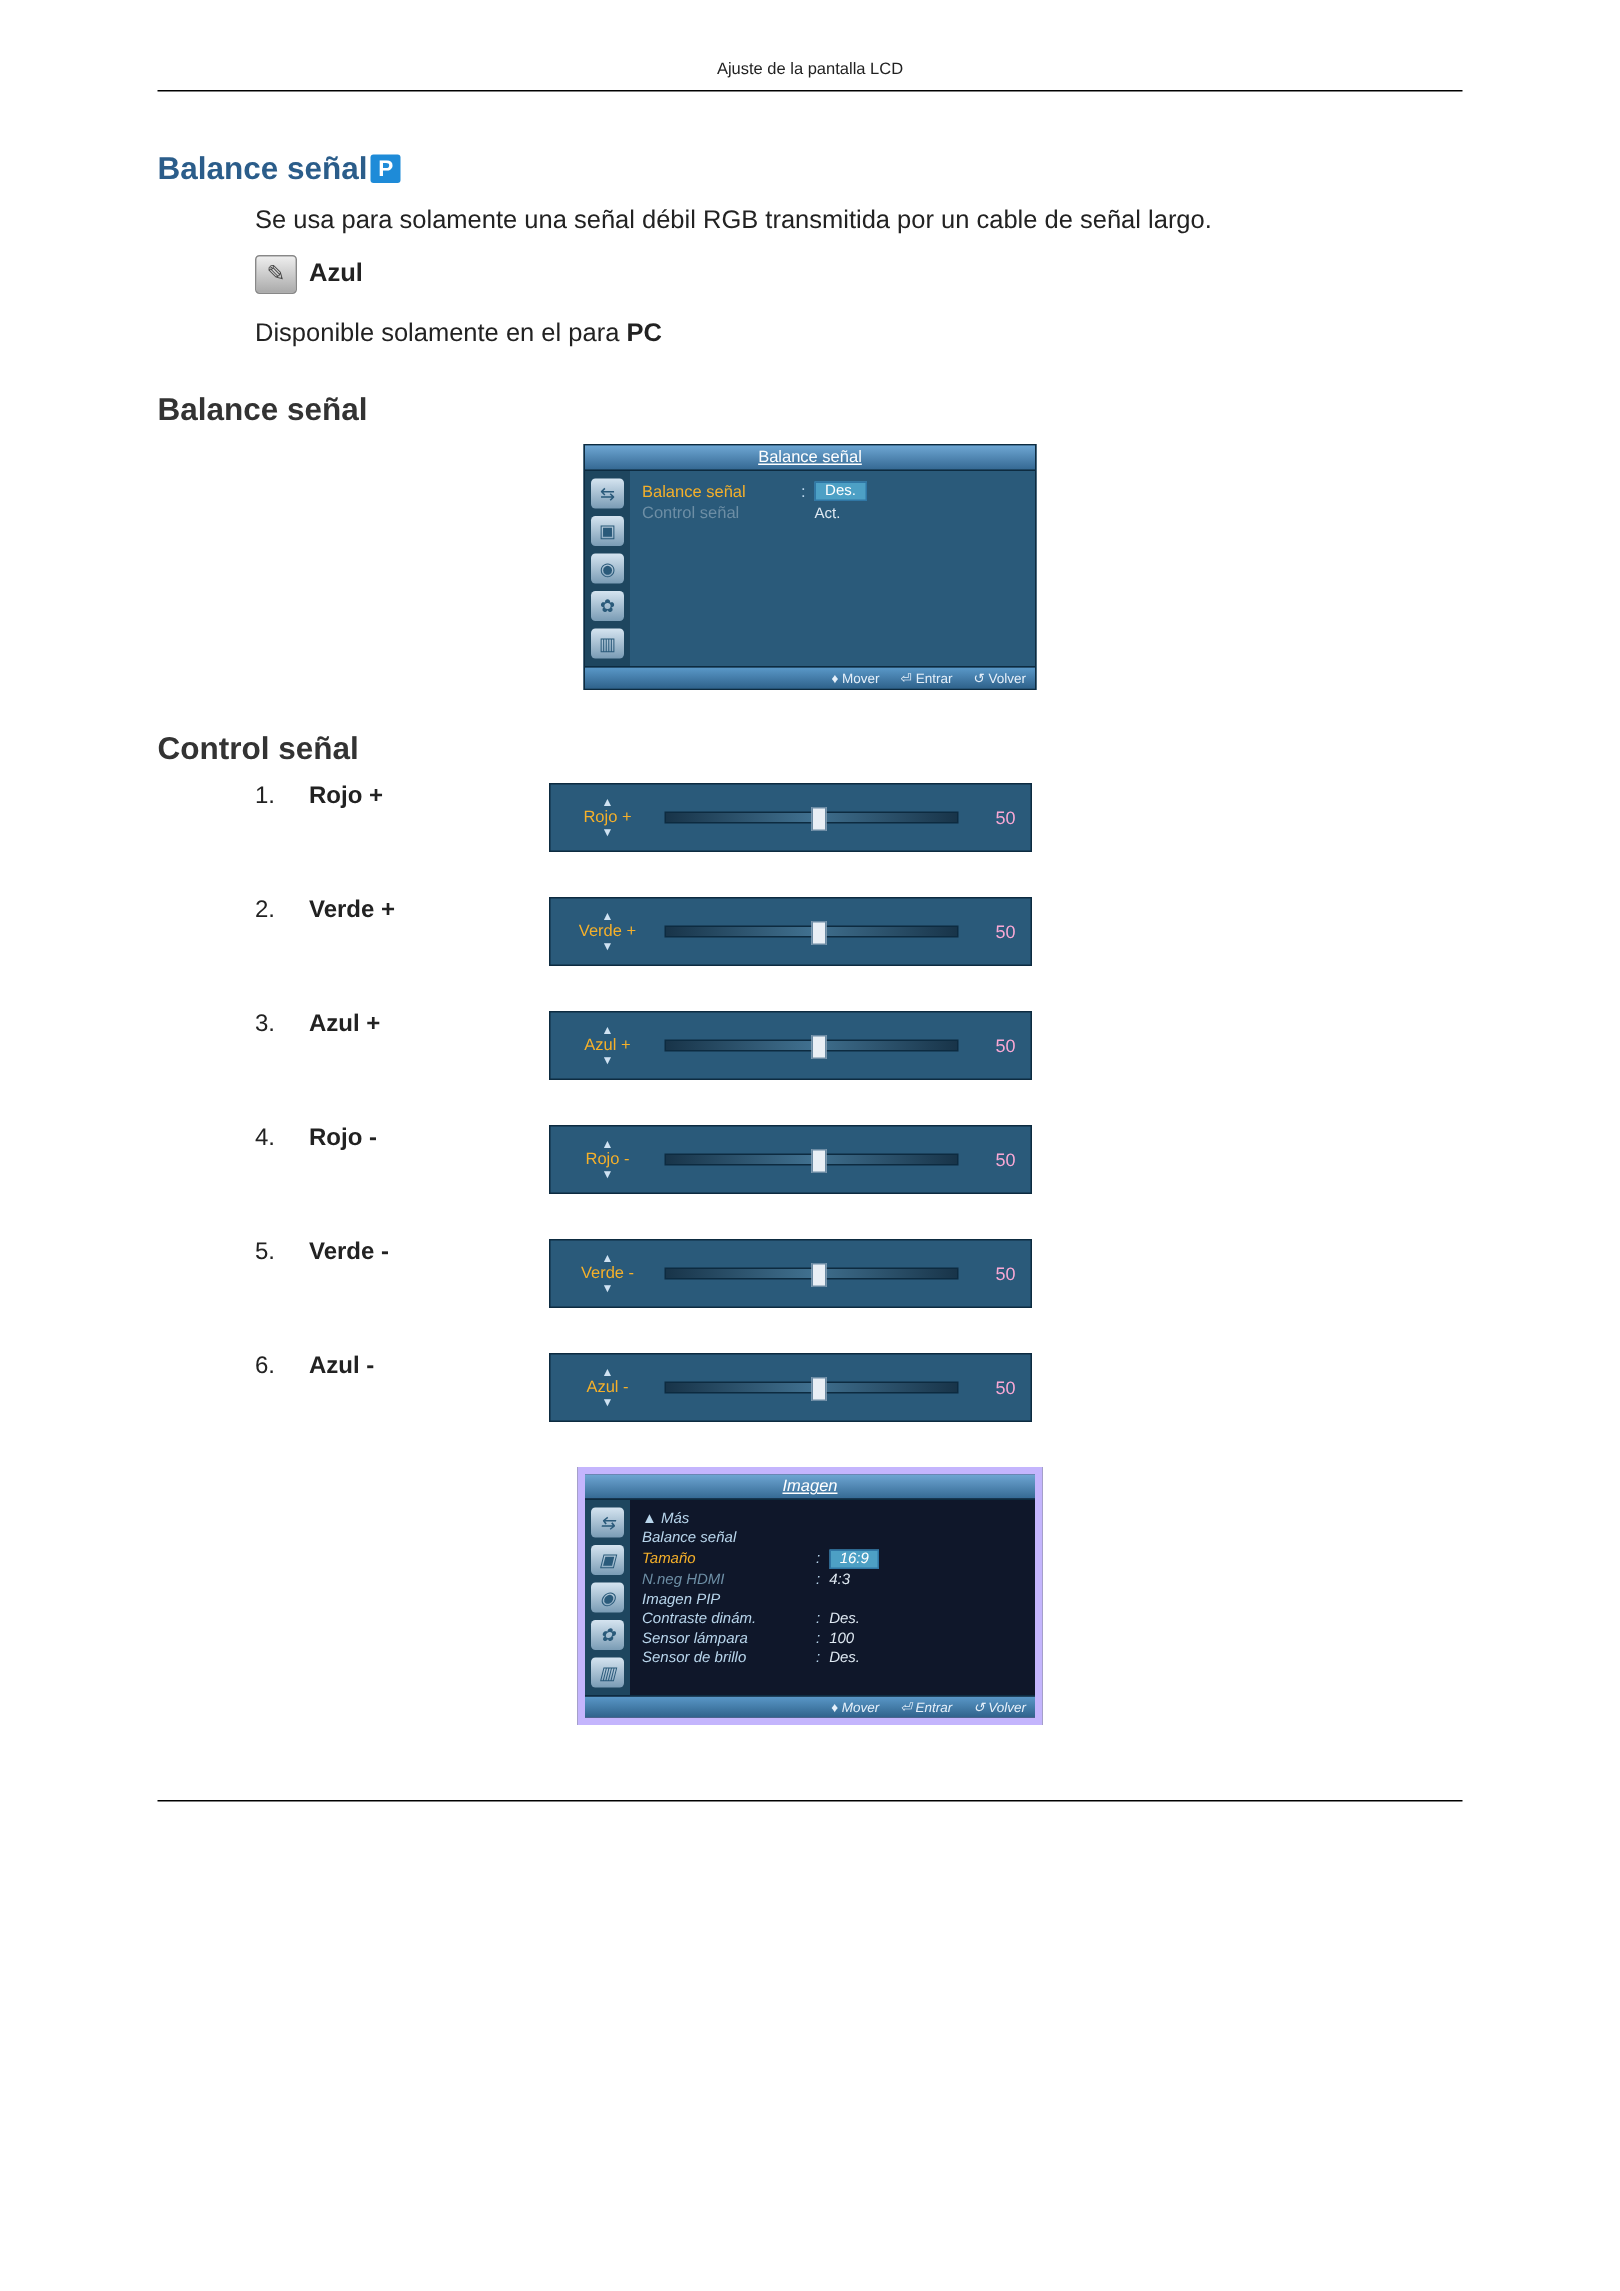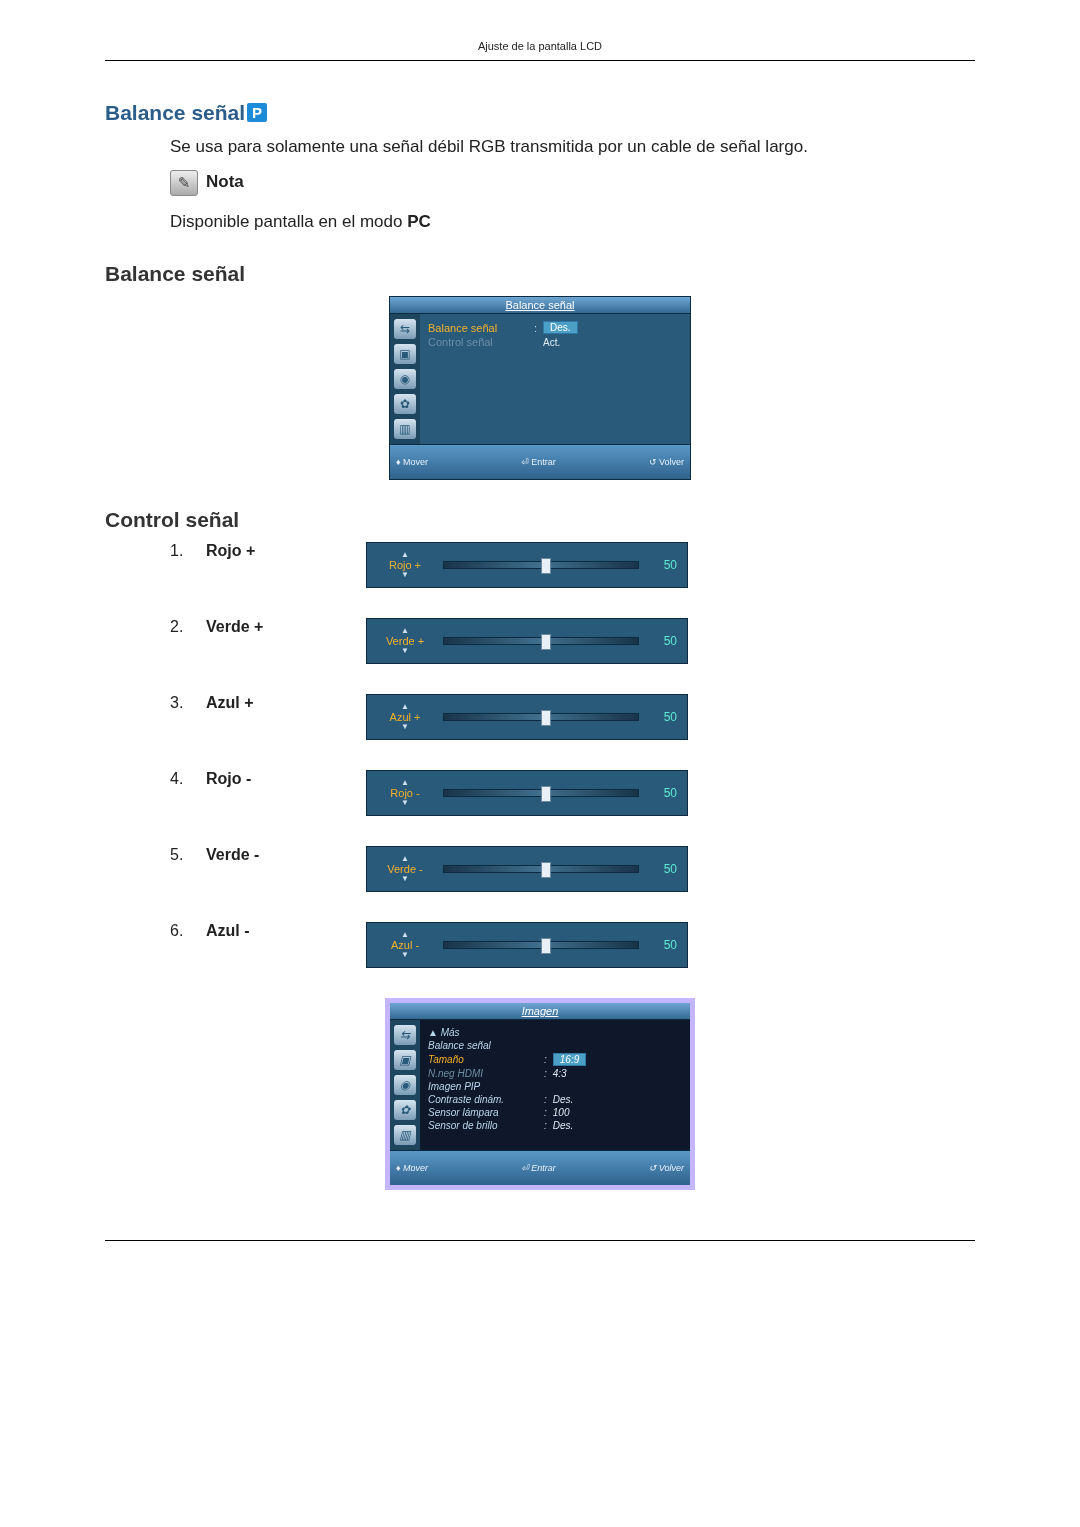--- a/index.html
+++ b/index.html
@@ -136,23 +136,23 @@
     color: #fff;
     padding: 0 6px;
     border: 1px solid #3077a5;
     font-size: 10px;
   }
   .val-plain { color: #dfe9f2; font-size: 10px; }
   .osd-footer {
     background: linear-gradient(#5a98c8,#2f628b);
     color: #e6f0fa;
     font-size: 9px;
-    padding: 12px 6px;
-    display: flex;
-    justify-content: space-between;
+    padding: 2px 6px;
+    display: flex;
+    justify-content: flex-end;
     gap: 14px;
     border-top: 1px solid #0d2b40;
   }
 
   
   .cs-list {
     margin-left: 65px;
   }
   .cs-row {
     display: flex;
@@ -196,21 +196,21 @@
     position: absolute;
     top: -4px;
     width: 8px;
     height: 14px;
     background: #e9eff5;
     border: 1px solid #6a8aa3;
   }
   .slider-val {
     width: 28px;
     text-align: right;
-    color: #5eead4;
+    color: #f9a8d4;
     font-size: 12px;
   }
 
   
   .osd2 {
     display: inline-block;
     width: 300px;
     background: #0f172a;
     border: 5px solid #c4b5fd;
     text-align: left;
@@ -229,24 +229,24 @@
   <div class="top-title">Ajuste de la pantalla LCD</div>
   <hr class="thin">
 
   <h2 class="section">
     <span>Balance señal</span><span class="p-icon">P</span>
   </h2>
   <div class="indent">
     <p>Se usa para solamente una señal débil RGB transmitida por un cable de señal largo.</p>
     <div class="note-line">
       <span class="note-icon">✎</span>
-      <span class="bold">Nota</span>
+      <span class="bold">Azul</span>
     </div>
     <p>
-      <span>Disponible pantalla en el modo </span><span class="bold">PC</span>
+      <span>Disponible solamente en el para </span><span class="bold">PC</span>
     </p>
   </div>
 
   <h2 class="section black">Balance señal</h2>
   <div class="osd-wrap">
     <div class="osd">
       <div class="osd-title">Balance señal</div>
       <div class="osd-body">
         <div class="osd-icons">
           <div class="ic">⇆</div>

